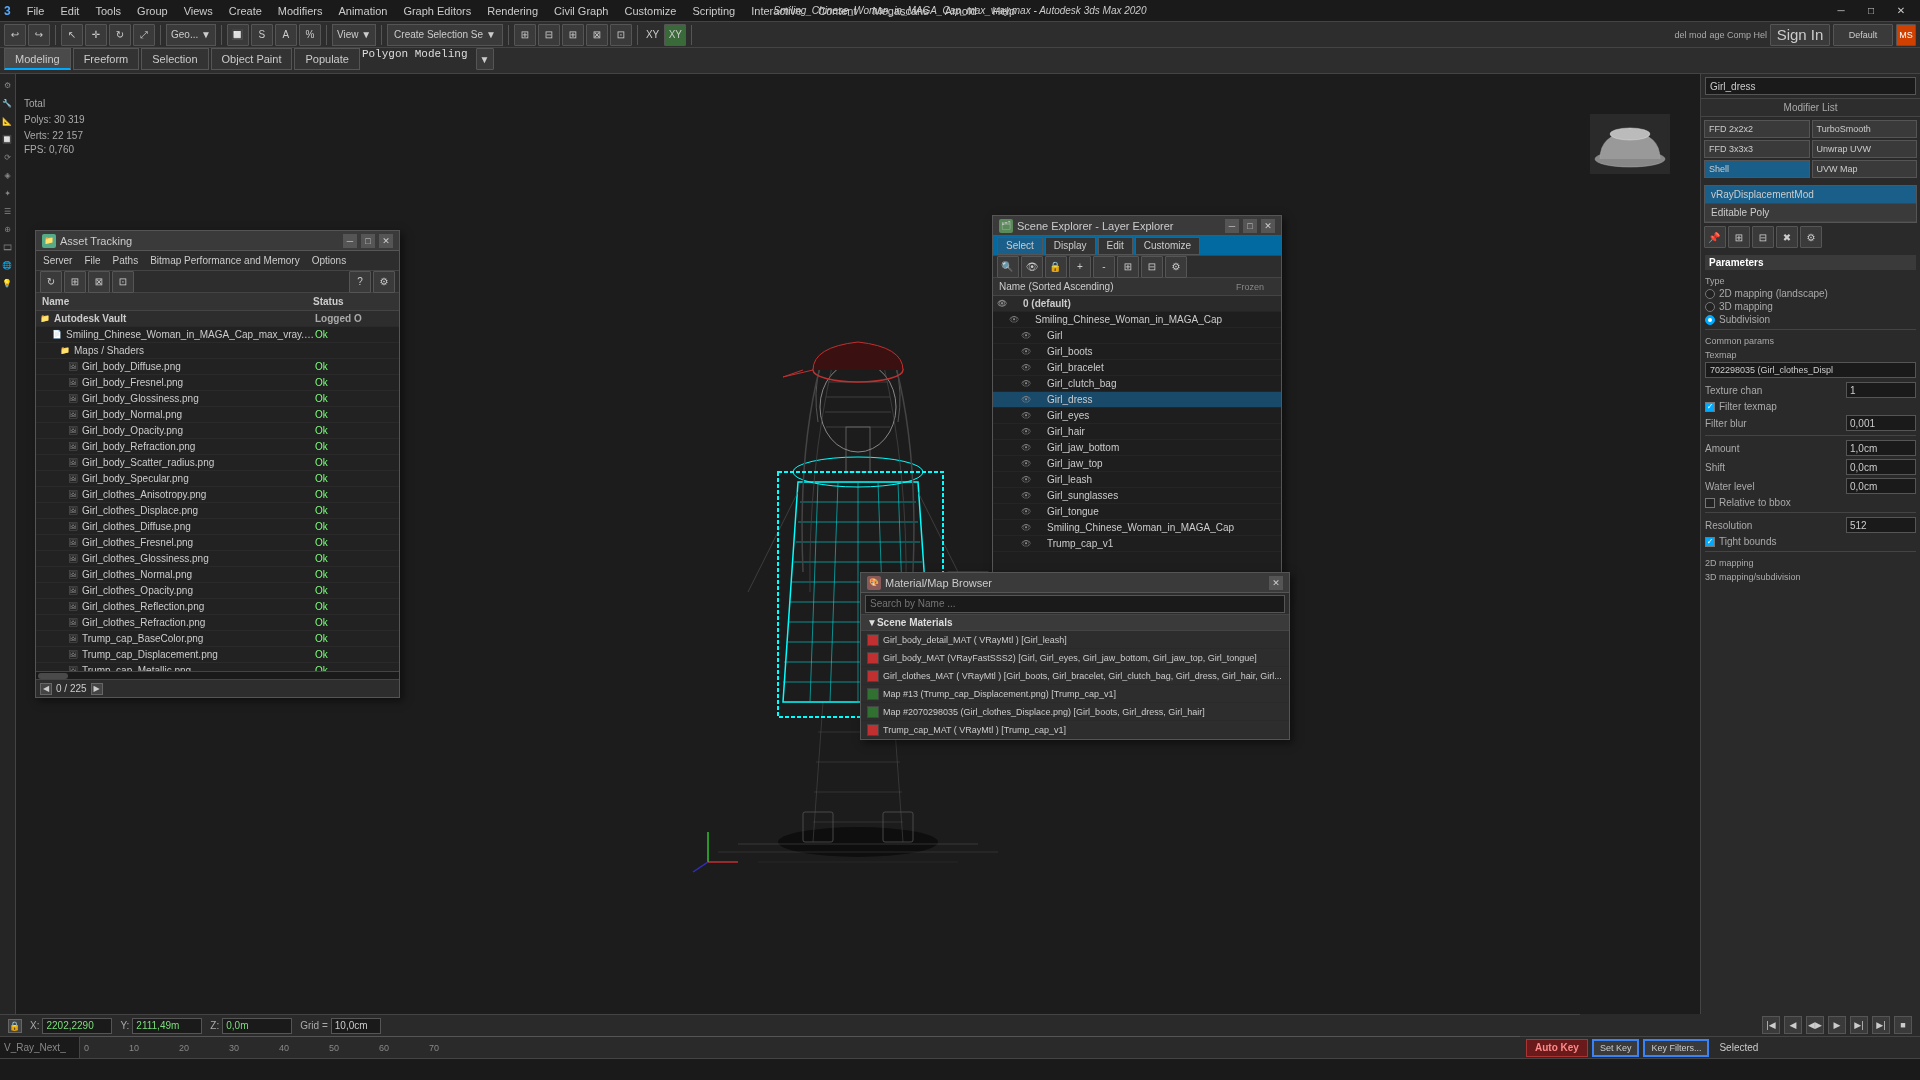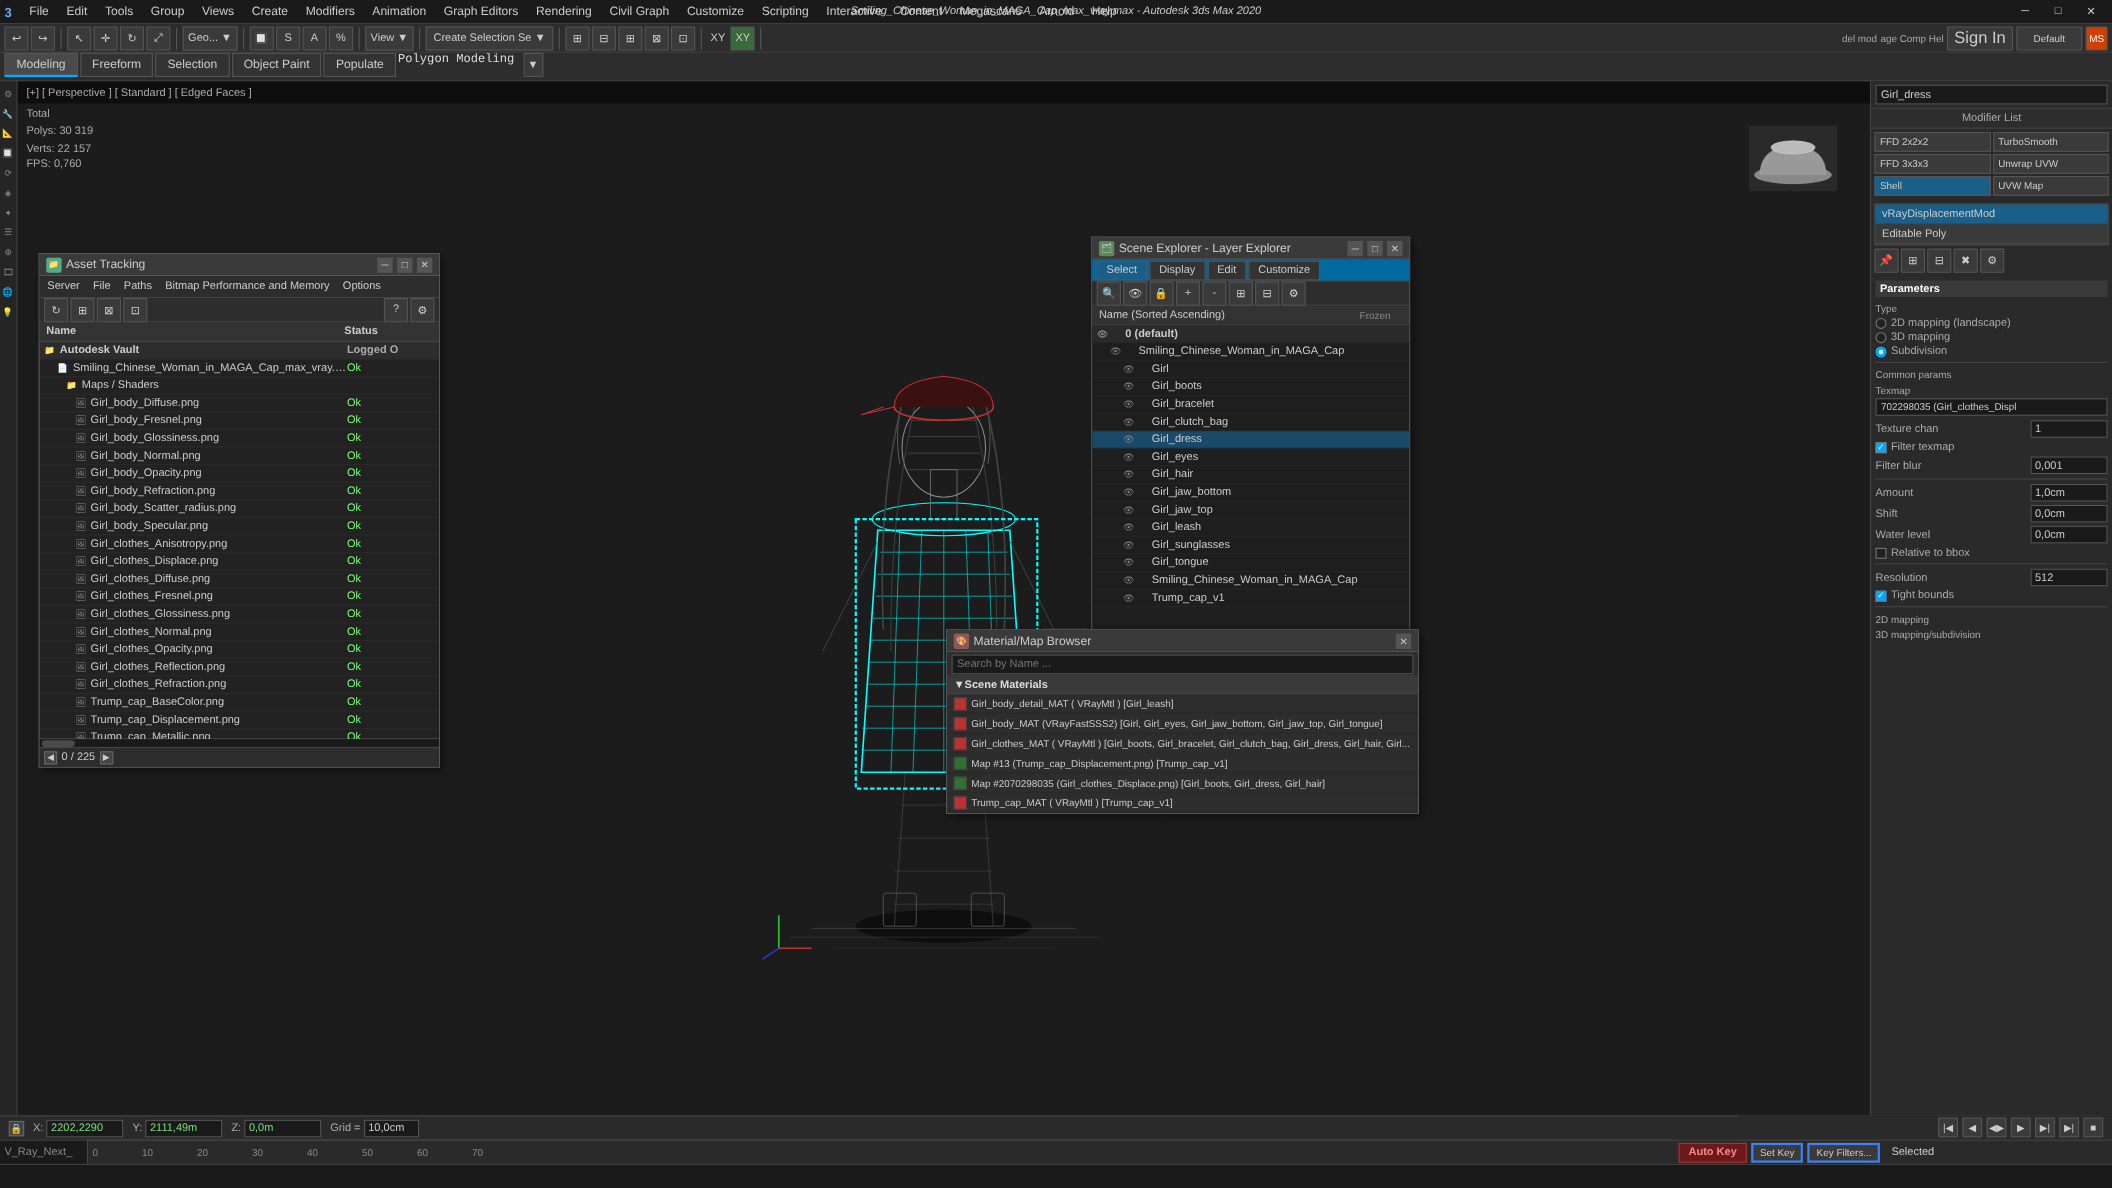--- a/index.html
+++ b/index.html
@@ -952,23 +952,20 @@
     <div class="side-icon">◈</div>
     <div class="side-icon">✦</div>
     <div class="side-icon">☰</div>
     <div class="side-icon">⊕</div>
     <div class="side-icon">🎞</div>
     <div class="side-icon">🌐</div>
     <div class="side-icon">💡</div>
   </div>
 
   <div id="viewport">
-    <div id="viewport-header">
-      <span>[+] [ Perspective ] [ Standard ] [ Edged Faces ]</span>
-    </div>
     <div id="viewport-stats">
       <div>Total</div>
       <div>
         <span>Polys:</span>
         <span>30 319</span>
       </div>
       <div>
         <span>Verts:</span>
         <span>22 157</span>
       </div>

